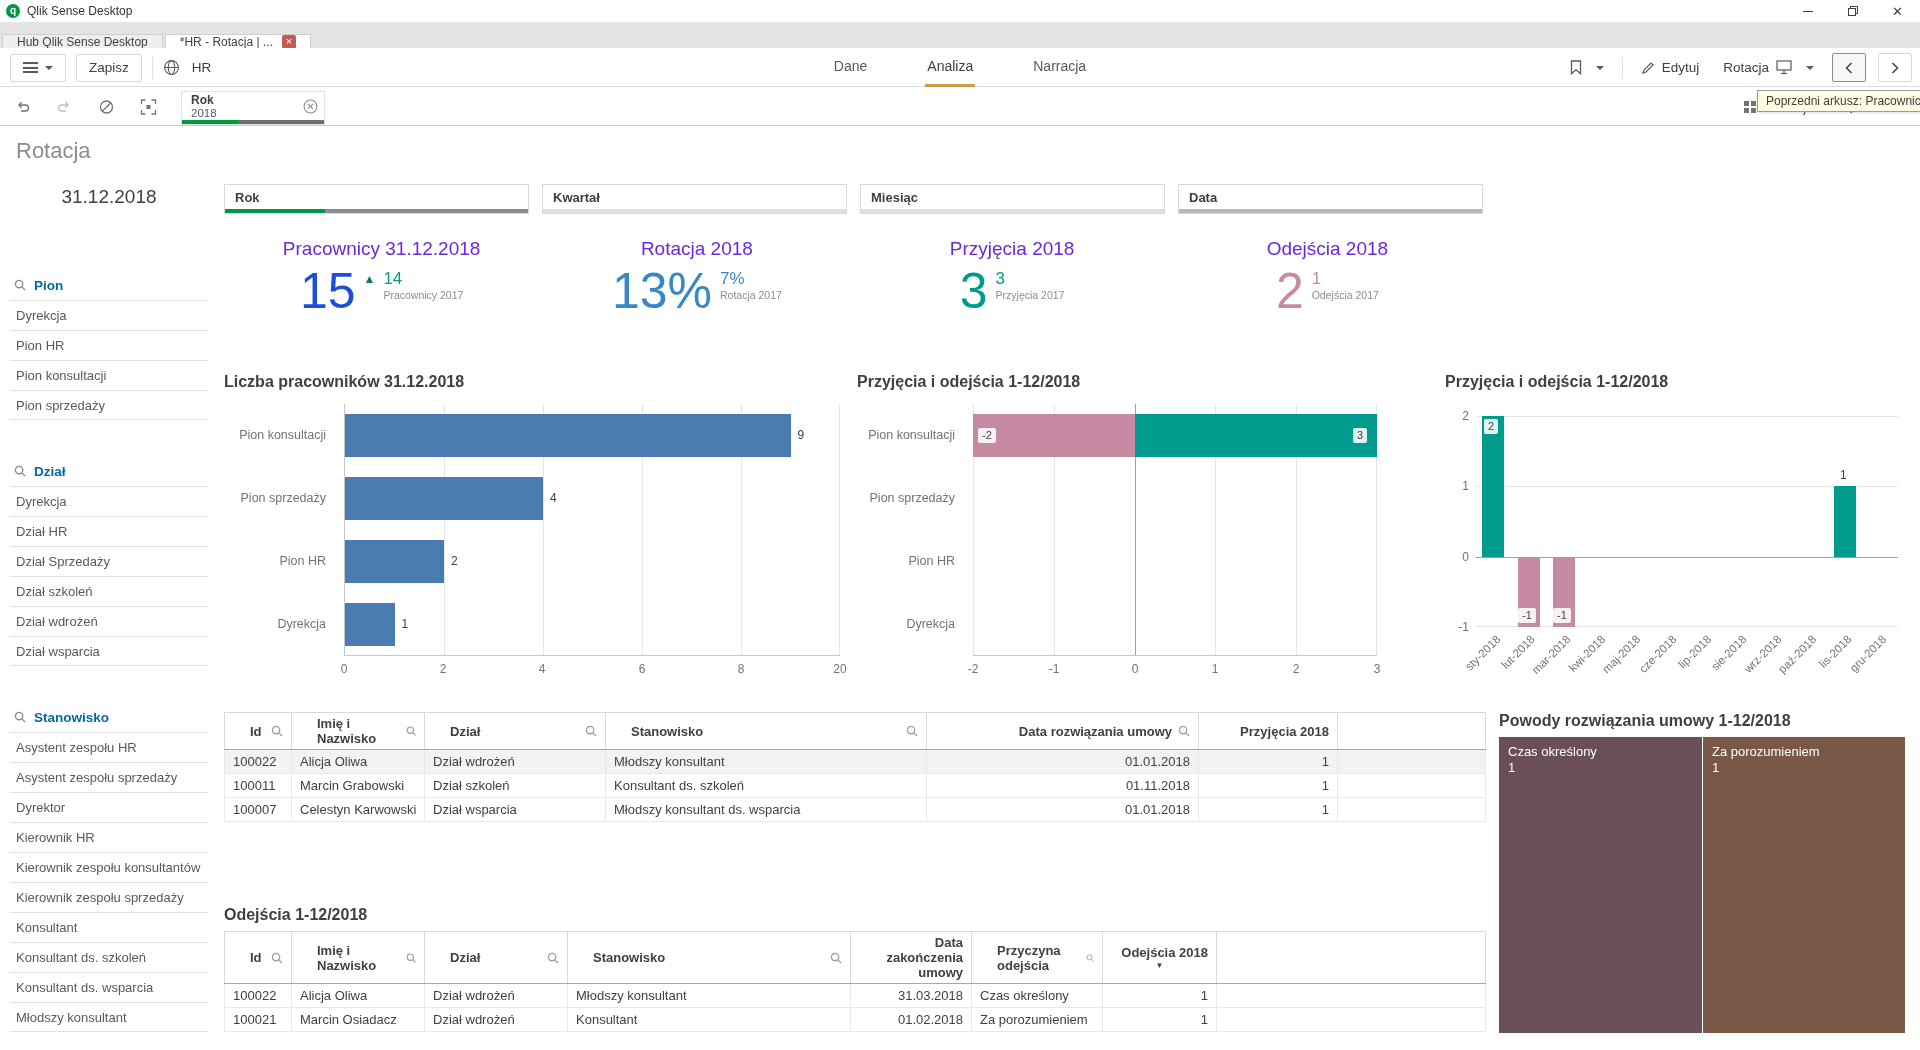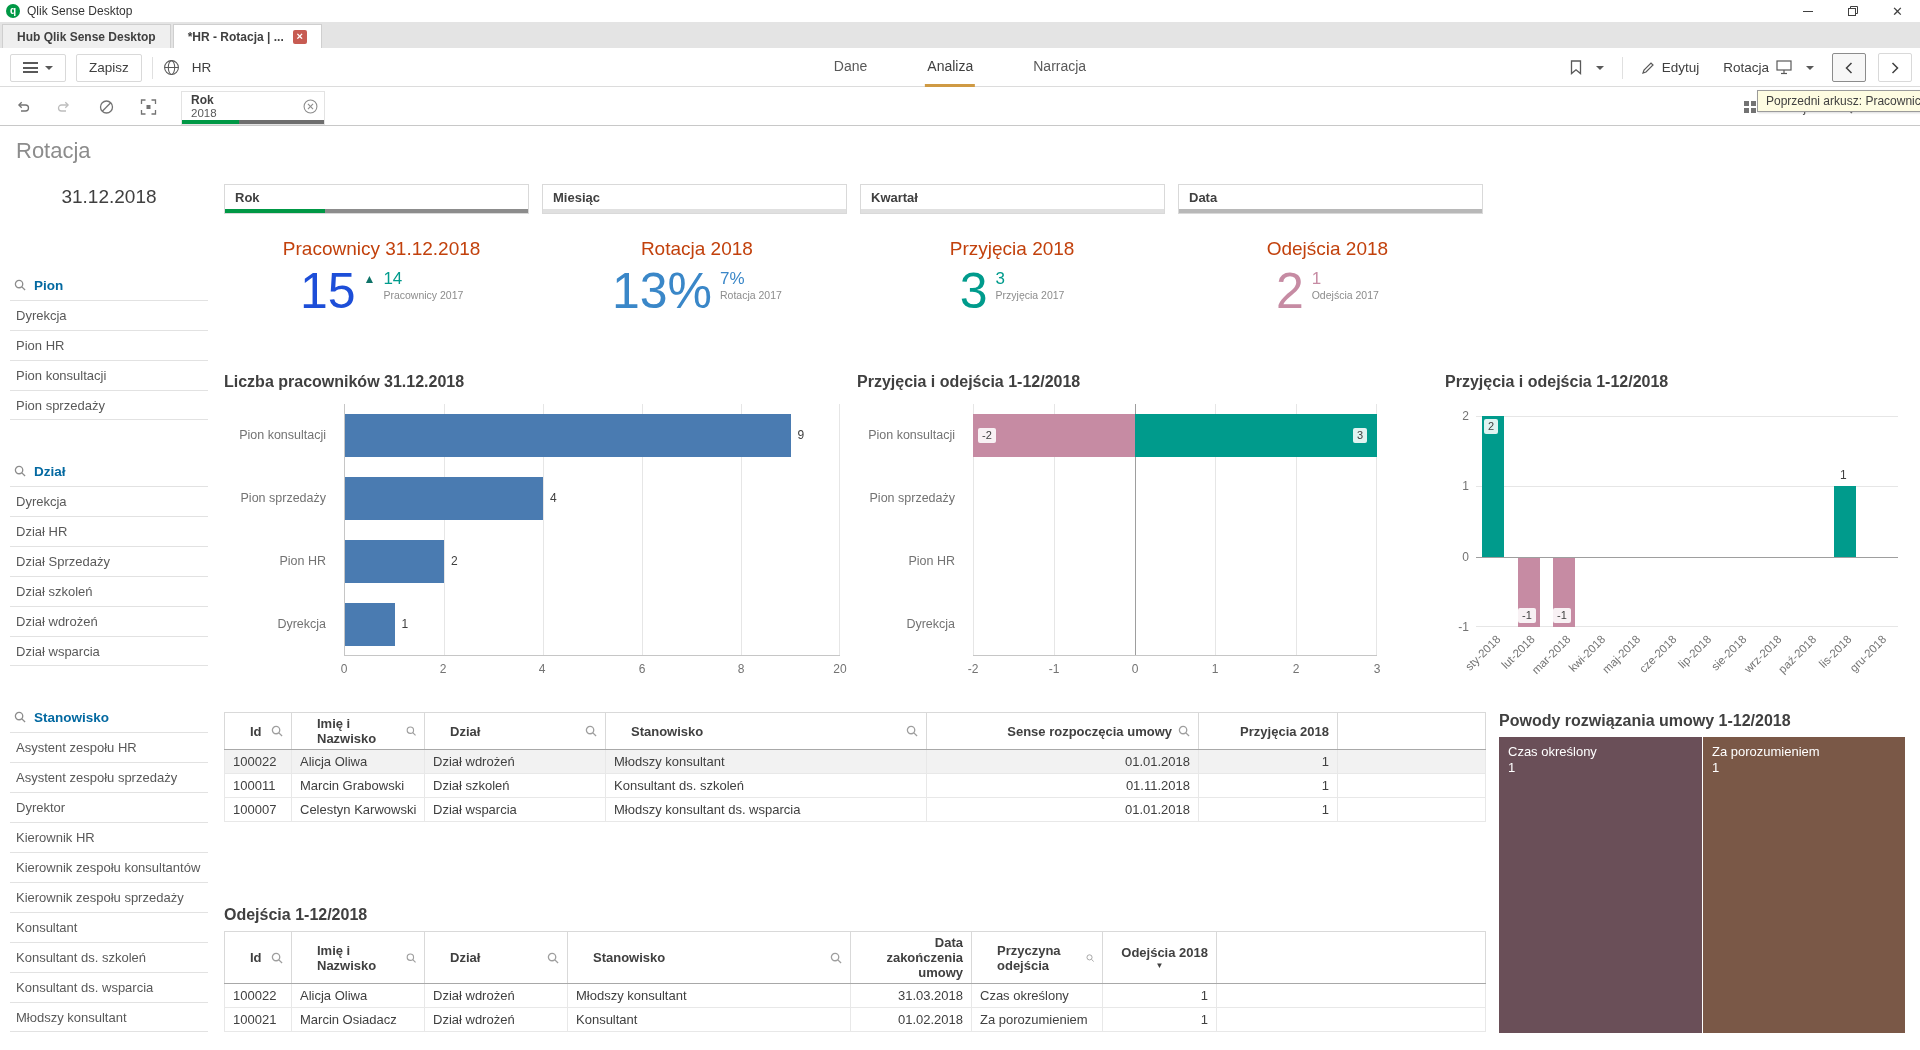--- a/index.html
+++ b/index.html
@@ -10,21 +10,21 @@
   }
   
   .titlebar { position:absolute; top:0; left:0; right:0; height:22px; background:#fff; display:flex; align-items:center; }
   .qlogo { width:14px; height:14px; border-radius:50%; background:#009845; color:#fff; font-size:10px; font-weight:bold; text-align:center; line-height:14px; margin-left:6px; }
   .titlebar-text { font-size:12px; color:#333; margin-left:7px; flex:1; }
   .win-controls { display:flex; height:22px; }
   .win-btn { width:45px; height:22px; display:flex; align-items:center; justify-content:center; color:#404040; font-size:13px; cursor:default; }
   .min-glyph { display:inline-block; width:10px; height:1px; background:#404040; }
   
   .tabstrip { position:absolute; top:22px; left:0; right:0; height:26px; background:#e4e4e4; display:flex; align-items:flex-end; }
-  .app-tab { height:24px; display:flex; align-items:center; padding:0 14px; font-size:12px; color:#404040; border:1px solid #cfcfcf; border-bottom:none; background:#efefef; margin-left:2px; white-space:nowrap;font-weight:bold; }
+  .app-tab { height:14px; display:flex; align-items:flex-start; padding:0 14px; font-size:12px; color:#404040; border:1px solid #cfcfcf; border-bottom:none; background:#efefef; margin-left:2px; white-space:nowrap; }
   .app-tab.active { background:#fff; }
   .tab-close { width:14px; height:14px; margin-left:9px; background:#c75b52; color:#fff; font-size:11px; line-height:13px; text-align:center; border-radius:2px; }
   
   .toolbar { position:absolute; top:48px; left:0; right:0; height:39px; background:#fff; border-bottom:1px solid #dcdcdc; }
   .tb-left { position:absolute; left:10px; top:0; height:39px; display:flex; align-items:center; gap:10px; }
   .tb-btn { height:28px; border:1px solid #d9d9d9; background:#fff; border-radius:2px; font-size:13.5px; color:#404040; display:flex; align-items:center; padding:0 12px; font-family:"Liberation Sans", sans-serif; }
   .burger { display:inline-block; width:15px; height:11px; border-top:2px solid #595959; border-bottom:2px solid #595959; position:relative; }
   .burger::after { content:""; position:absolute; left:0; right:0; top:2.5px; height:2px; background:#595959; }
   .caret { display:inline-block; width:0; height:0; border-left:4px solid transparent; border-right:4px solid transparent; border-top:4px solid #595959; margin-left:7px; }
   .tb-sep { width:1px; height:22px; background:#e0e0e0; }
@@ -63,21 +63,21 @@
   .fgroup .fitem:last-child { border-bottom:1px solid #e2e2e2; }
   
   .filter-row { position:absolute; top:58px; left:224px; display:flex; gap:13px; }
   .fbox { position:relative; width:305px; height:30px; border:1px solid #d9d9d9; background:#fff; font-size:13px; font-weight:bold; color:#404040; display:flex; align-items:center; padding:0 10px 4px 10px; }
   .fbox .fill { position:absolute; left:0; right:0; bottom:0; height:4px; display:flex; }
   .fill .green { width:33%; background:#009845; } .fill .gray { flex:1; background:#8c8c8c; }
   .fill .light { flex:1; background:#e0e0e0; } .fill .mid { flex:1; background:#b8b8b8; }
   
   .kpi-row { position:absolute; left:224px; top:112px; width:1261px; display:flex; }
   .kpi { flex:1; text-align:center; }
-  .kpi-title { font-size:19px; color:#c2410c; }
+  .kpi-title { font-size:19px; color:#6d28d9; }
   .kpi-main { display:flex; justify-content:center; align-items:flex-start; gap:8px; margin-top:0; }
   .kpi-value { font-size:50px; line-height:62px; }
   .kpi-arrow { font-size:12px; color:#0f7368; margin-top:12px; }
   .kpi-prev { display:flex; flex-direction:column; align-items:flex-start; text-align:left; margin-top:9px; }
   .kpi-prev-value { font-size:17px; line-height:19px; }
   .kpi-prev-label { font-size:10.5px; color:#8c8c8c; margin-top:1px; white-space:nowrap; }
   .c-slate{color:#1d4ed8} .c-blue{color:#3a87c8} .c-teal{color:#009b8c} .c-pink{color:#c68ba3}
   
   .chart { position:absolute; }
   .chart-title { font-size:16px; font-weight:bold; color:#404040; height:26px; white-space:nowrap; }
@@ -330,27 +330,27 @@
 
   <div class="filter-row">
     <div class="fbox">
       <span>Rok</span>
       <div class="fill">
           <span class="green"></span>
           <span class="gray"></span>
         </div>
     </div>
     <div class="fbox">
-      <span>Miesiąc</span>
+      <span>Kwartał</span>
       <div class="fill">
           <span class="light"></span>
         </div>
     </div>
     <div class="fbox">
-      <span>Kwartał</span>
+      <span>Miesiąc</span>
       <div class="fill">
           <span class="light"></span>
         </div>
     </div>
     <div class="fbox">
       <span>Data</span>
       <div class="fill">
           <span class="mid"></span>
         </div>
     </div>
@@ -533,21 +533,21 @@
               <div class="thw">
                 <span class="lbl">Stanowisko</span>
                 <svg width="12" height="12" viewBox="0 0 13 13">
                   <circle cx="5.5" cy="5.5" r="4" fill="none" stroke="#9e9e9e" stroke-width="1.4"></circle>
                   <line x1="8.5" y1="8.5" x2="12" y2="12" stroke="#9e9e9e" stroke-width="1.4"></line>
                 </svg>
               </div>
             </th>
           <th>
               <div class="thw end">
-                <span class="lbl">Sense rozpoczęcia umowy</span>
+                <span class="lbl">Data rozwiązania umowy</span>
                 <svg width="12" height="12" viewBox="0 0 13 13">
                   <circle cx="5.5" cy="5.5" r="4" fill="none" stroke="#9e9e9e" stroke-width="1.4"></circle>
                   <line x1="8.5" y1="8.5" x2="12" y2="12" stroke="#9e9e9e" stroke-width="1.4"></line>
                 </svg>
               </div>
             </th>
           <th class="r"><span>Przyjęcia 2018</span></th>
           <th></th>
         </tr>
       </thead>

